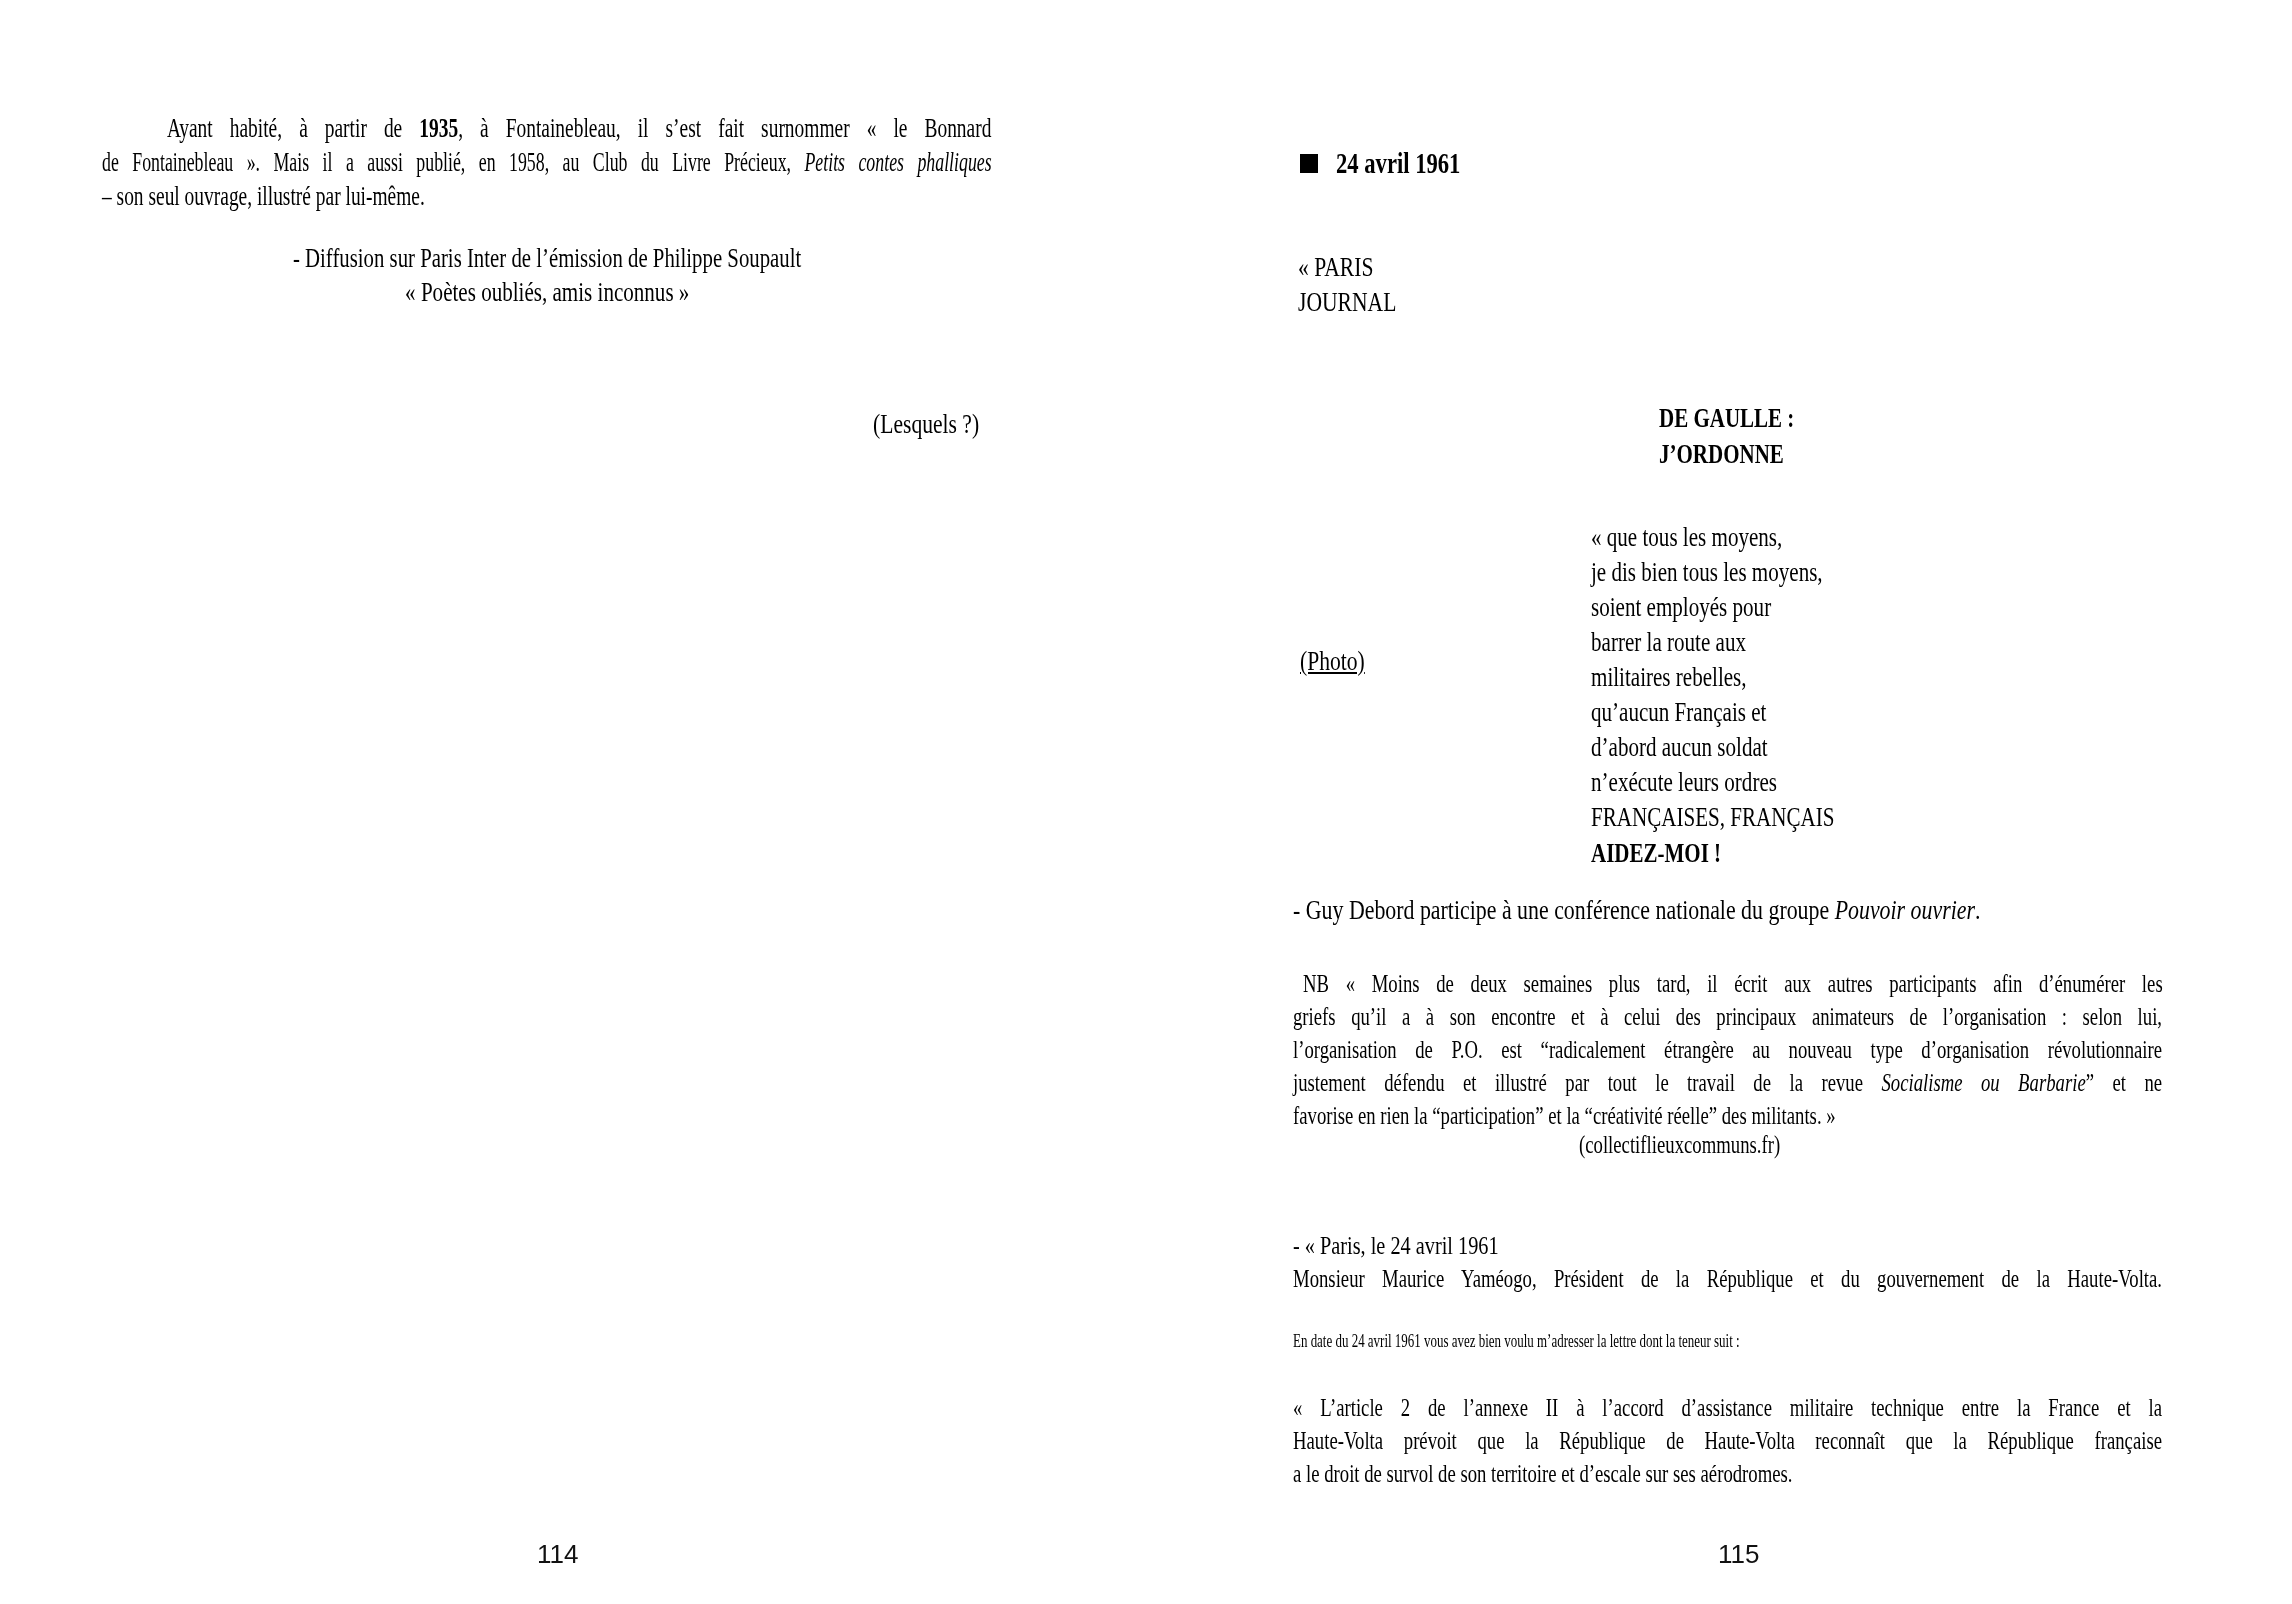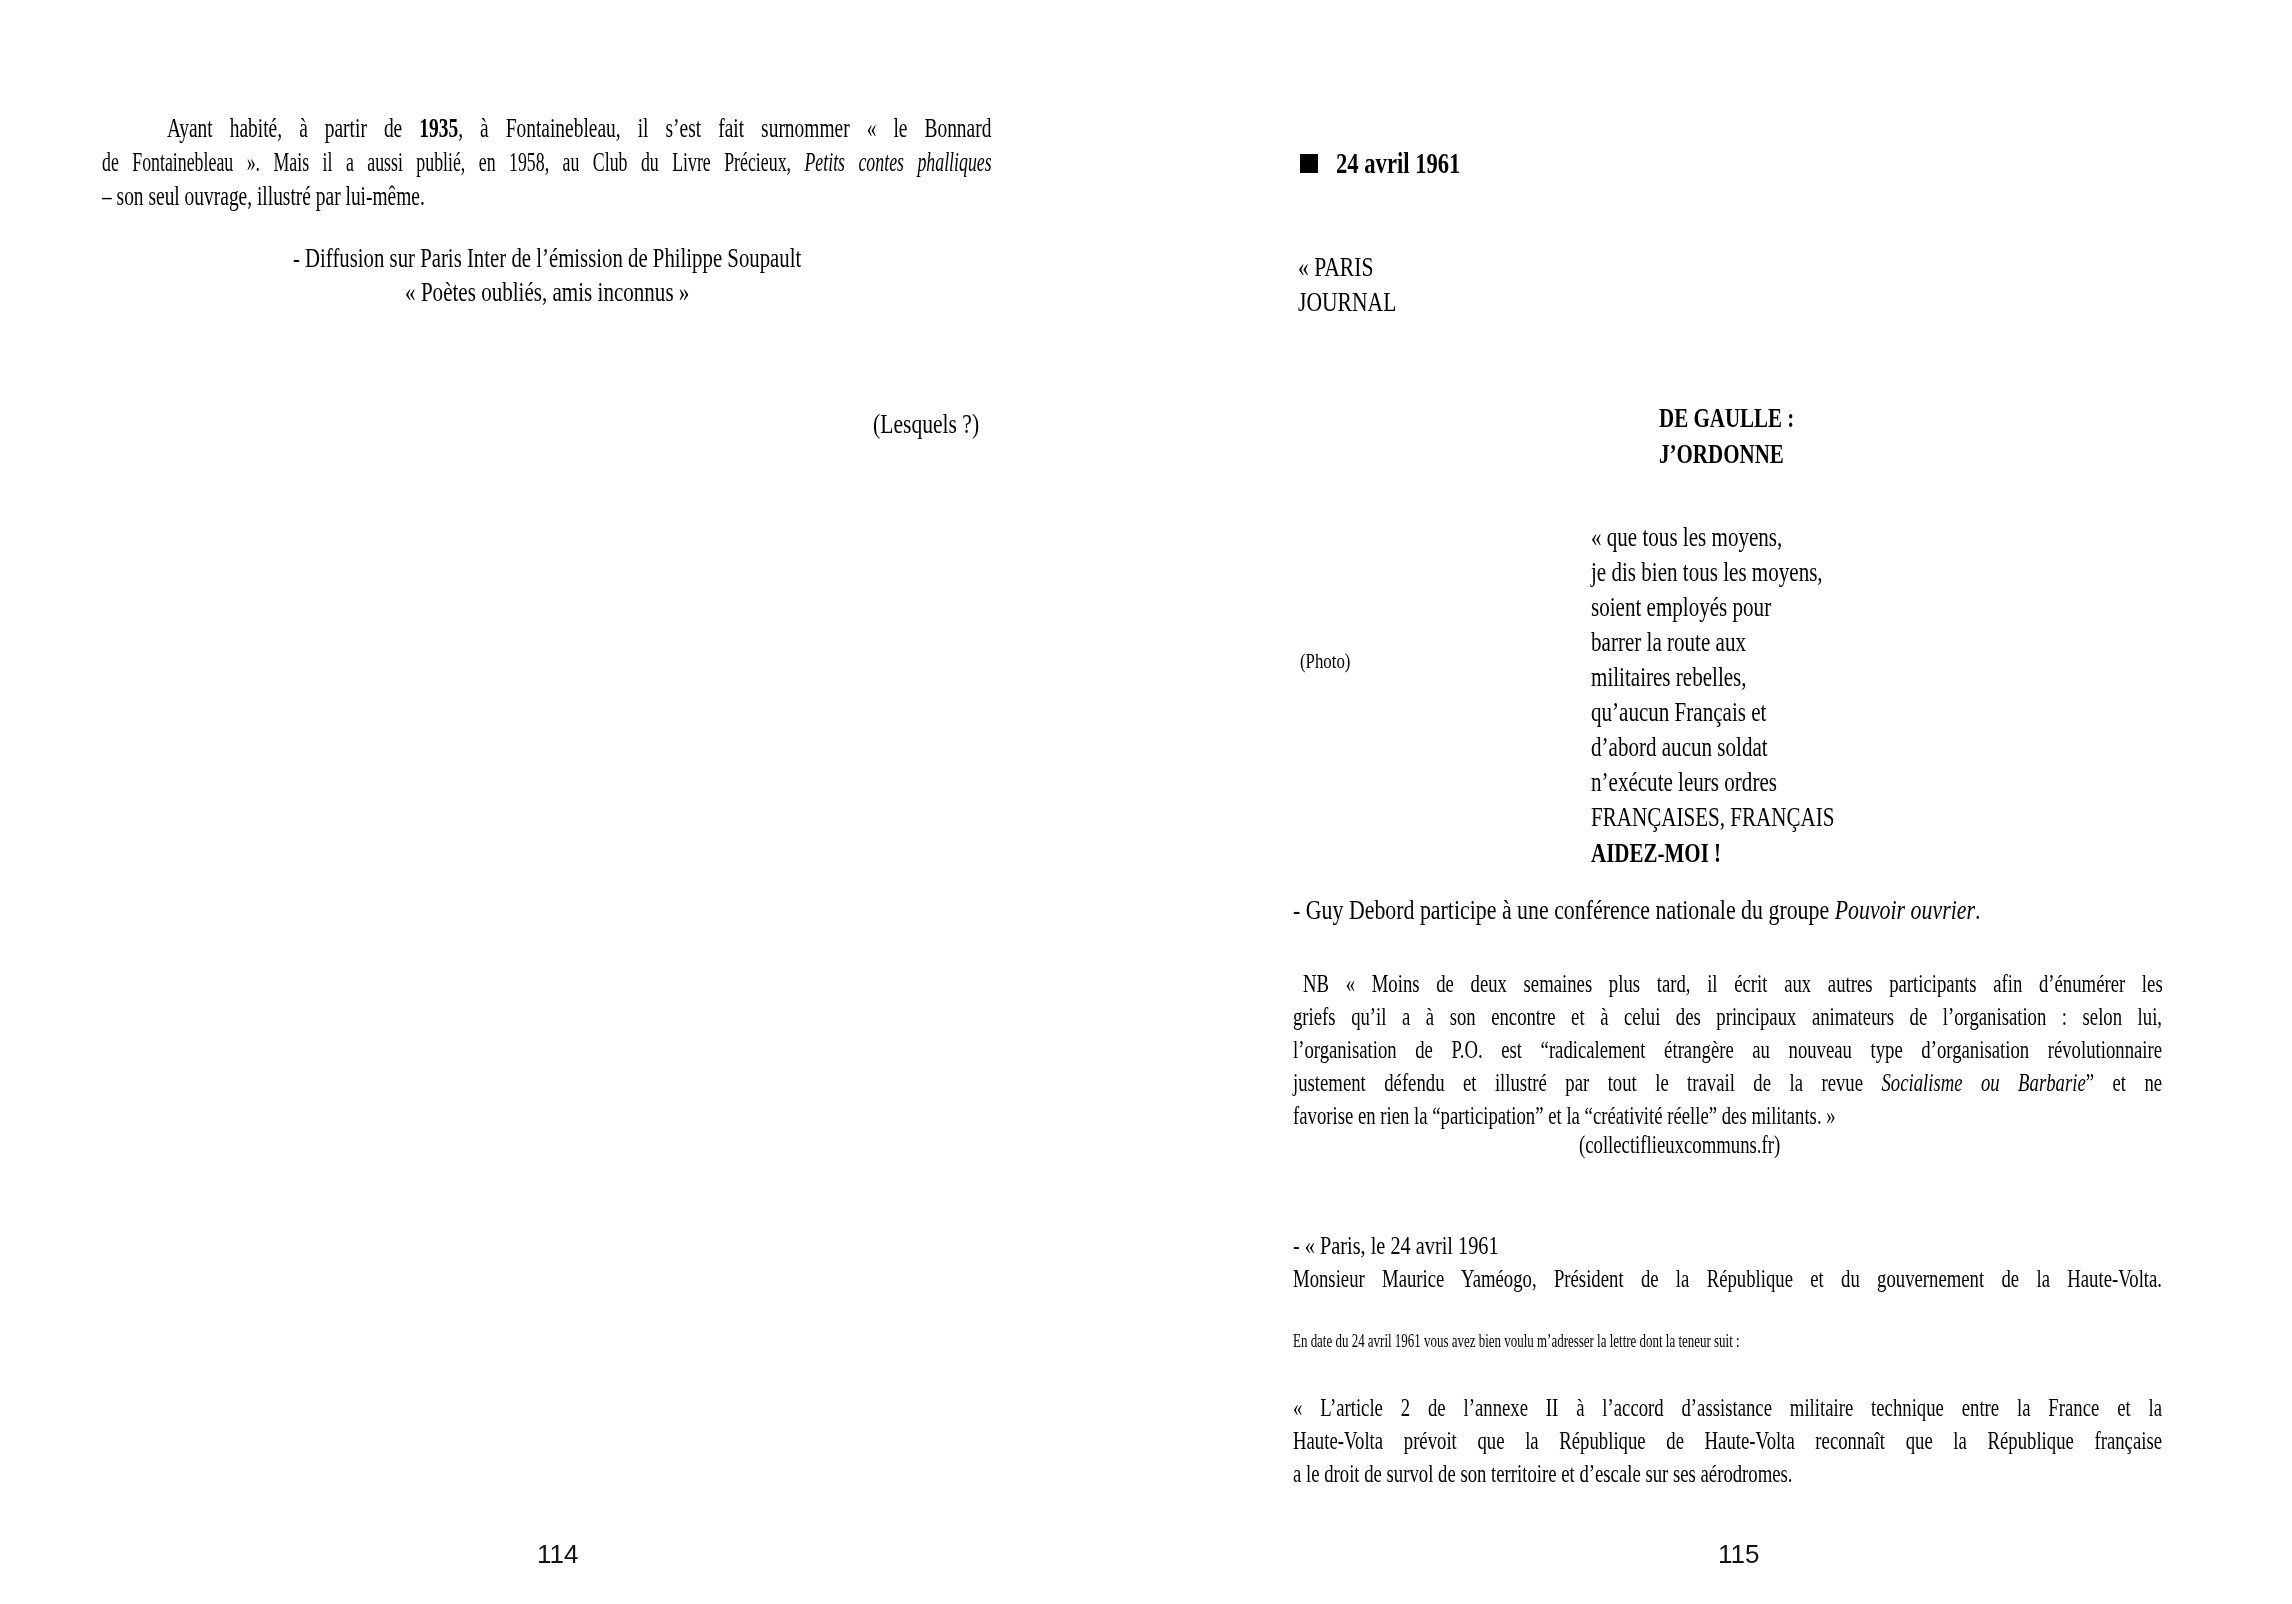--- a/index.html
+++ b/index.html
@@ -92,21 +92,21 @@
       <div class="ln" style="--k:.78;">soient employés pour</div>
       <div class="ln" style="--k:.78;">barrer la route aux</div>
       <div class="ln" style="--k:.78;">militaires rebelles,</div>
       <div class="ln" style="--k:.78;">qu’aucun Français et</div>
       <div class="ln" style="--k:.78;">d’abord aucun soldat</div>
       <div class="ln" style="--k:.78;">n’exécute leurs ordres</div>
       <div class="ln" style="--k:.78;">FRANÇAISES, FRANÇAIS</div>
       <div class="ln" style="--k:.75; font-weight:bold; font-size:28px;">AIDEZ-MOI !</div>
     </div>
 
-    <div class="abs" style="left:154px; top:644px; font-size:21px; line-height:35px;">
+    <div class="abs" style="left:154px; top:644px; font-size:27px; line-height:35px;text-decoration:underline;">
       <span class="ln" style="--k:.8;">(Photo)</span>
     </div>
 
     <div class="abs" style="left:147px; top:894px; font-size:27px; line-height:33px;">
       <div class="ln" style="--k:.81;">
         <span>- Guy Debord participe à une conférence nationale du groupe </span><i>Pouvoir ouvrier</i><span>.</span>
       </div>
     </div>
 
     <div class="abs" style="left:147px; top:967px; width:869px; font-size:26px; line-height:33px;">

